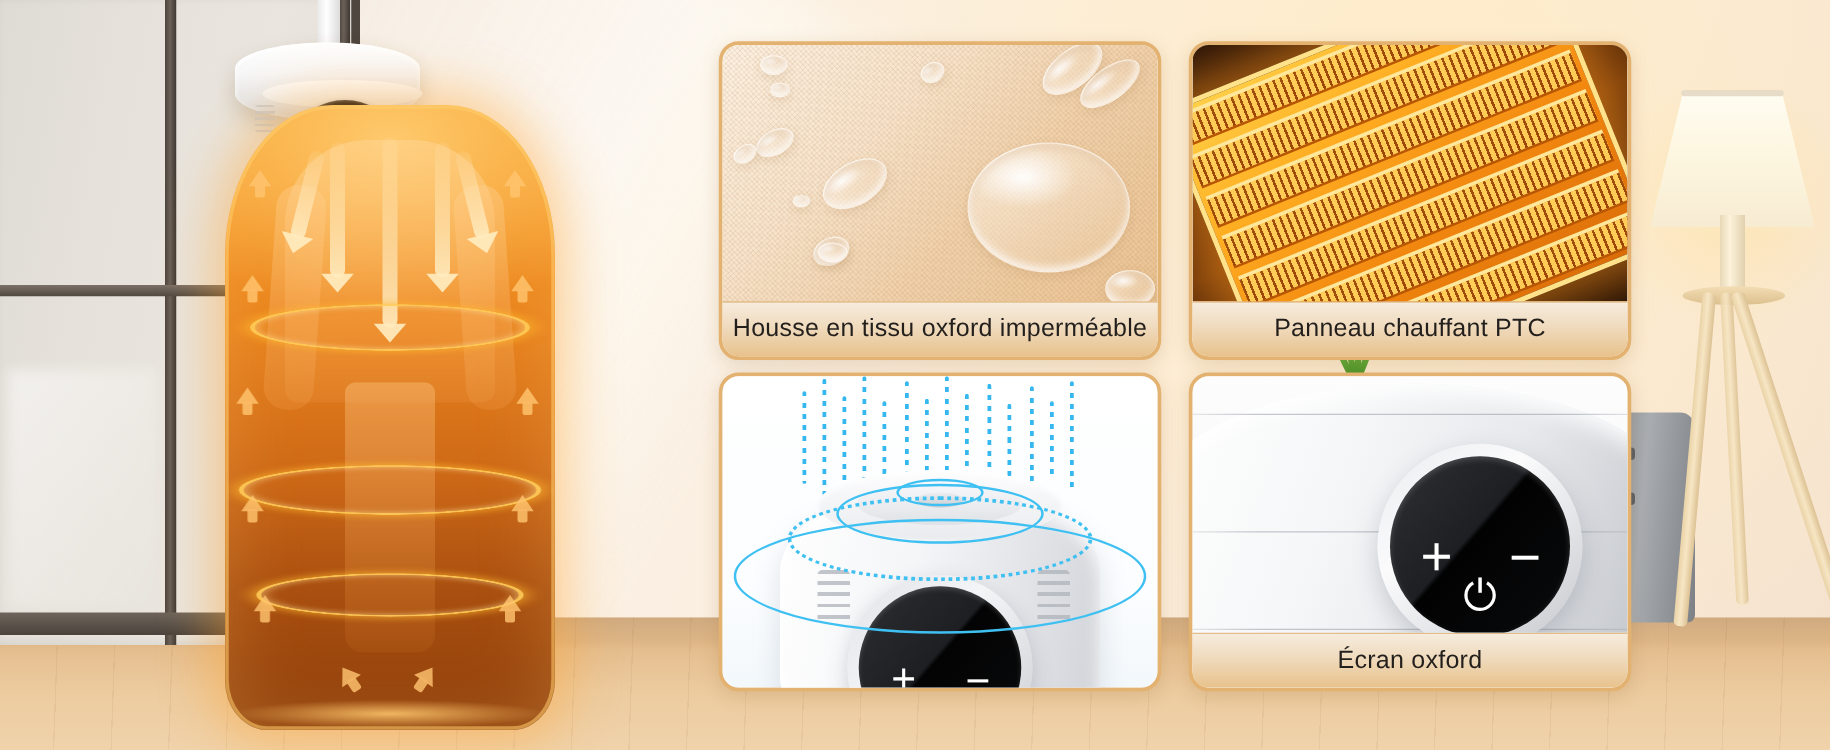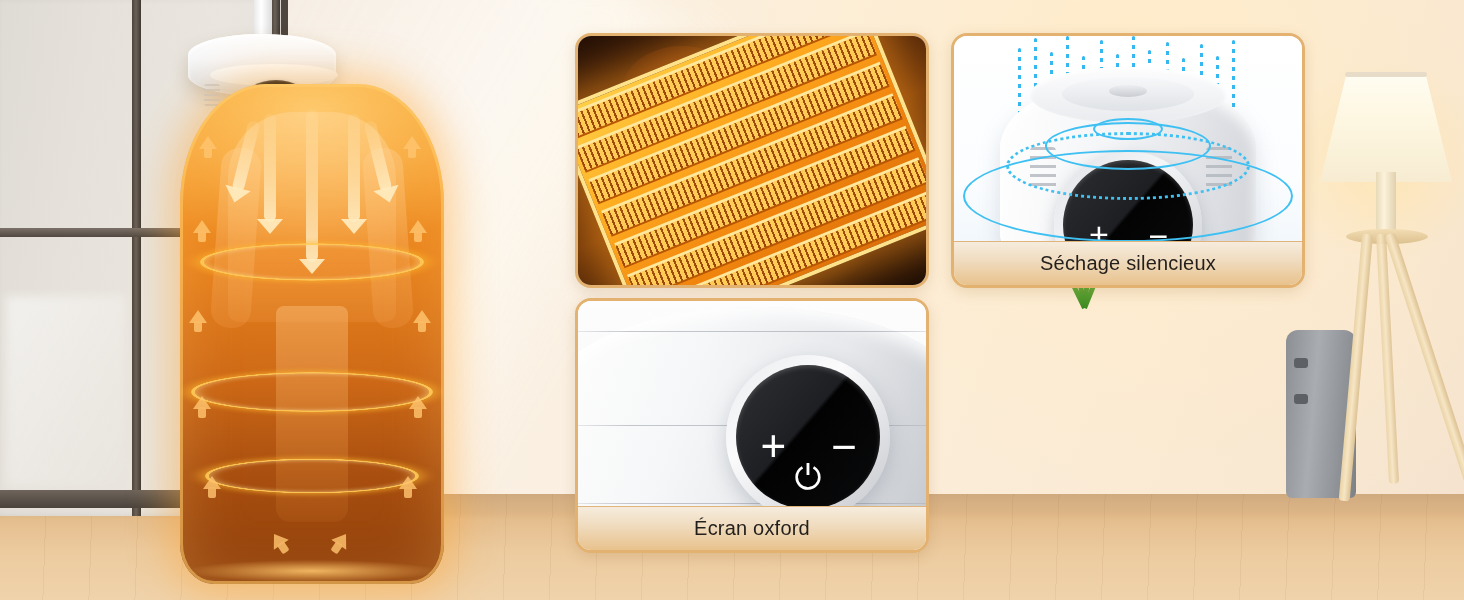--- a/index.html
+++ b/index.html
@@ -565,39 +565,59 @@
           <i></i>
         </div>
 
       <div class="bag-bottom-glow"></div>
       <div class="bag-rim"></div>
     </div>
   </div>
 
   <div class="cards">
 
+    <div class="card">
+      <div class="card-media">
+        <div class="fabric"></div>
+        <div class="droplet" style="left:196px; top:78px;  width:130px; height:104px;"></div>
+        <div class="droplet" style="left:78px;  top:94px;  width:56px;  height:34px; transform:rotate(-30deg);"></div>
+        <div class="droplet" style="left:252px; top:4px;   width:56px;  height:30px; transform:rotate(-38deg);"></div>
+        <div class="droplet" style="left:282px; top:18px;  width:56px;  height:26px; transform:rotate(-36deg);"></div>
+        <div class="droplet" style="left:72px;  top:154px; width:30px;  height:22px; transform:rotate(-24deg);"></div>
+        <div class="droplet" style="left:30px;  top:8px;   width:22px;  height:16px;"></div>
+        <div class="droplet" style="left:38px;  top:30px;  width:16px;  height:12px;"></div>
+        <div class="droplet" style="left:26px;  top:68px;  width:32px;  height:20px; transform:rotate(-28deg);"></div>
+        <div class="droplet" style="left:8px;   top:80px;  width:20px;  height:14px; transform:rotate(-32deg);"></div>
+        <div class="droplet" style="left:158px; top:14px;  width:20px;  height:16px; transform:rotate(-30deg);"></div>
+        <div class="droplet" style="left:56px;  top:120px; width:14px;  height:10px;"></div>
+        <div class="droplet" style="left:76px;  top:158px; width:24px;  height:16px;"></div>
+        <div class="droplet" style="left:306px; top:180px; width:40px;  height:30px;"></div>
+      </div>
+      <div class="card-caption">Housse en tissu oxford imperméable</div>
+    </div>
 
     <div class="card">
       <div class="card-media">
         <div class="ptc-bg"></div>
         <div class="ptc-fan"></div>
         <div class="ptc-screw" style="left:28px;  top:92px;"></div>
         <div class="ptc-screw" style="right:34px; top:84px;"></div>
         <div class="ptc-panel">
           <div class="ptc-rows">
             <div class="ptc-row"></div>
             <div class="ptc-row"></div>
             <div class="ptc-row"></div>
             <div class="ptc-row"></div>
             <div class="ptc-row"></div>
             <div class="ptc-row"></div>
             <div class="ptc-row"></div>
           </div>
         </div>
       </div>
+      <div class="card-caption">Panneau chauffant PTC</div>
     </div>
 
     <div class="card">
       <div class="card-media">
         <div class="silent"></div>
 
         <div class="airflow">
           <div class="air-line" style="left:64px;  top:12px; height:74px;"></div>
           <div class="air-line" style="left:80px;  top:2px;  height:96px;"></div>
           <div class="air-line" style="left:96px;  top:16px; height:68px;"></div>
@@ -627,21 +647,20 @@
 
             </div>
           </div>
         </div>
 
         <div class="sound-ring" style="top:114px; width:330px; height:92px;"></div>
         <div class="sound-ring dotted" style="top:96px; width:244px; height:68px;"></div>
         <div class="sound-ring" style="top:86px;  width:166px; height:48px;"></div>
         <div class="sound-ring" style="top:82px;  width:70px;  height:22px;"></div>
       </div>
-      <div class="card-caption">Séchage silencieux</div>
     </div>
 
     <div class="card">
       <div class="card-media">
         <div class="screen-card"></div>
         <div class="screen-drum">
           <div class="screen-seam" style="top:24px"></div>
           <div class="screen-seam" style="top:118px"></div>
           <div class="screen-seam" style="top:196px"></div>
 

